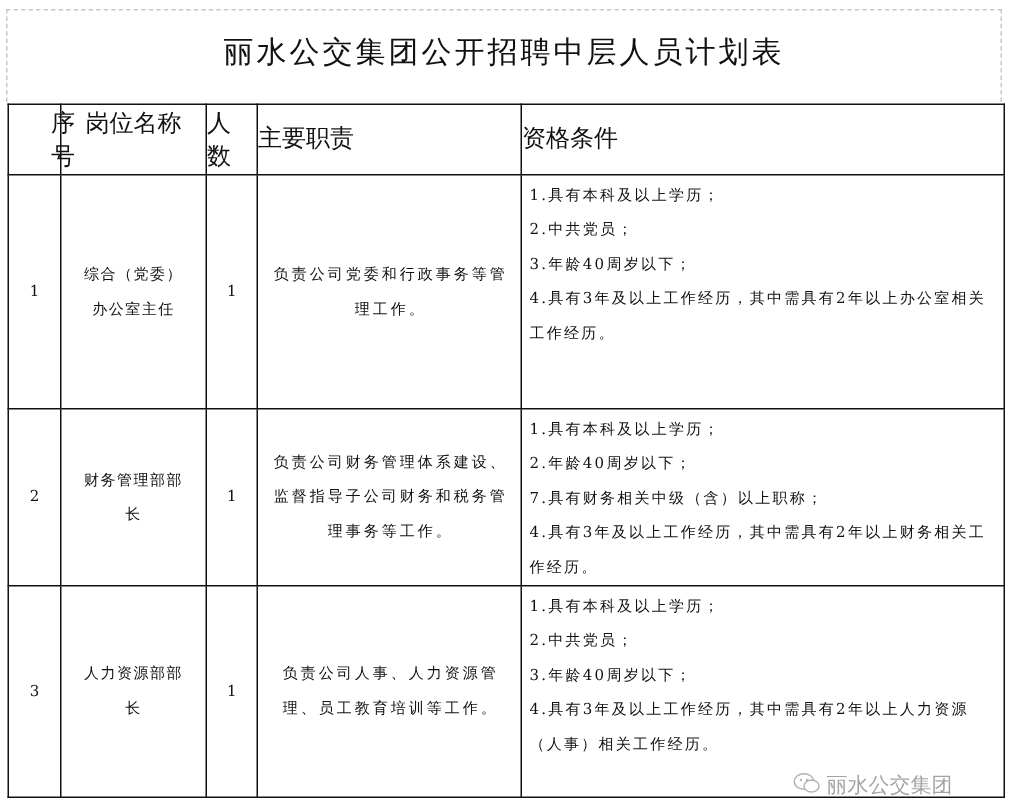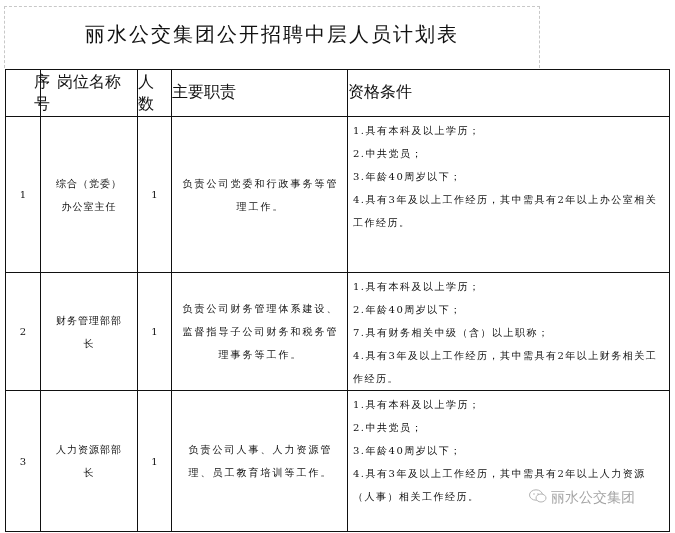--- a/index.html
+++ b/index.html
@@ -1,21 +1,21 @@
 <!DOCTYPE html>
 <html><head>
 <meta charset="utf-8">
 <style>
   html, body { margin: 0; padding: 0; }
   body {
     width: 675px; height: 533px; background: #ffffff; position: relative; overflow: hidden;
     font-family: "DejaVu Serif", "Liberation Serif", serif; color: #111;
   }
   .title-box {
-    position: absolute; left: 4px; top: 6px; width: 536px; height: 62px;
+    position: absolute; left: 4px; top: 6px; width: 664px; height: 62px;
     border-left: 1px dashed #c8c8c8; border-right: 1px dashed #c8c8c8; border-top: 1px dashed #c8c8c8;
     box-sizing: border-box;
   }
   .title {
     position: absolute; left: 0; top: 14px; width: 100%; text-align: center;
     font-size: 20px; letter-spacing: 2px; font-weight: normal;
     font-family: "DejaVu Serif", "Liberation Serif", serif;
   }
   table {
     position: absolute; left: 5px; top: 69px; width: 664px; height: 459px;
@@ -33,21 +33,21 @@
   td.c-seq, td.c-count { text-align: center; vertical-align: middle; }
   td.c-name { text-align: center; vertical-align: middle; padding: 0 10px; letter-spacing: 1px; }
   td.c-duty { vertical-align: middle; padding: 0 6px 0 8px; letter-spacing: 2px; text-align: center; }
   td.c-qual { vertical-align: top; padding: 2px 4px 0 5px; letter-spacing: 1.5px; }
   .qline { display: block; }
   tr.r-head { height: 47px; }
   tr.r1 { height: 156px; }
   tr.r2 { height: 115px; }
   tr.r3 { height: 141px; }
   .watermark {
-    position: absolute; left: 528px; top: 488px; display: flex; align-items: center; gap: 3px;
+    position: absolute; left: 528px; top: 514px; display: flex; align-items: center; gap: 3px;
     color: #9a9a9a; font-family: "DejaVu Sans", "Liberation Sans", sans-serif; font-size: 14px;
     opacity: 0.9;
   }
   .watermark svg { width: 20px; height: 16px; }
 </style>
 </head>
 <body>
 
 <div class="title-box">
   <div class="title">丽水公交集团公开招聘中层人员计划表</div>

